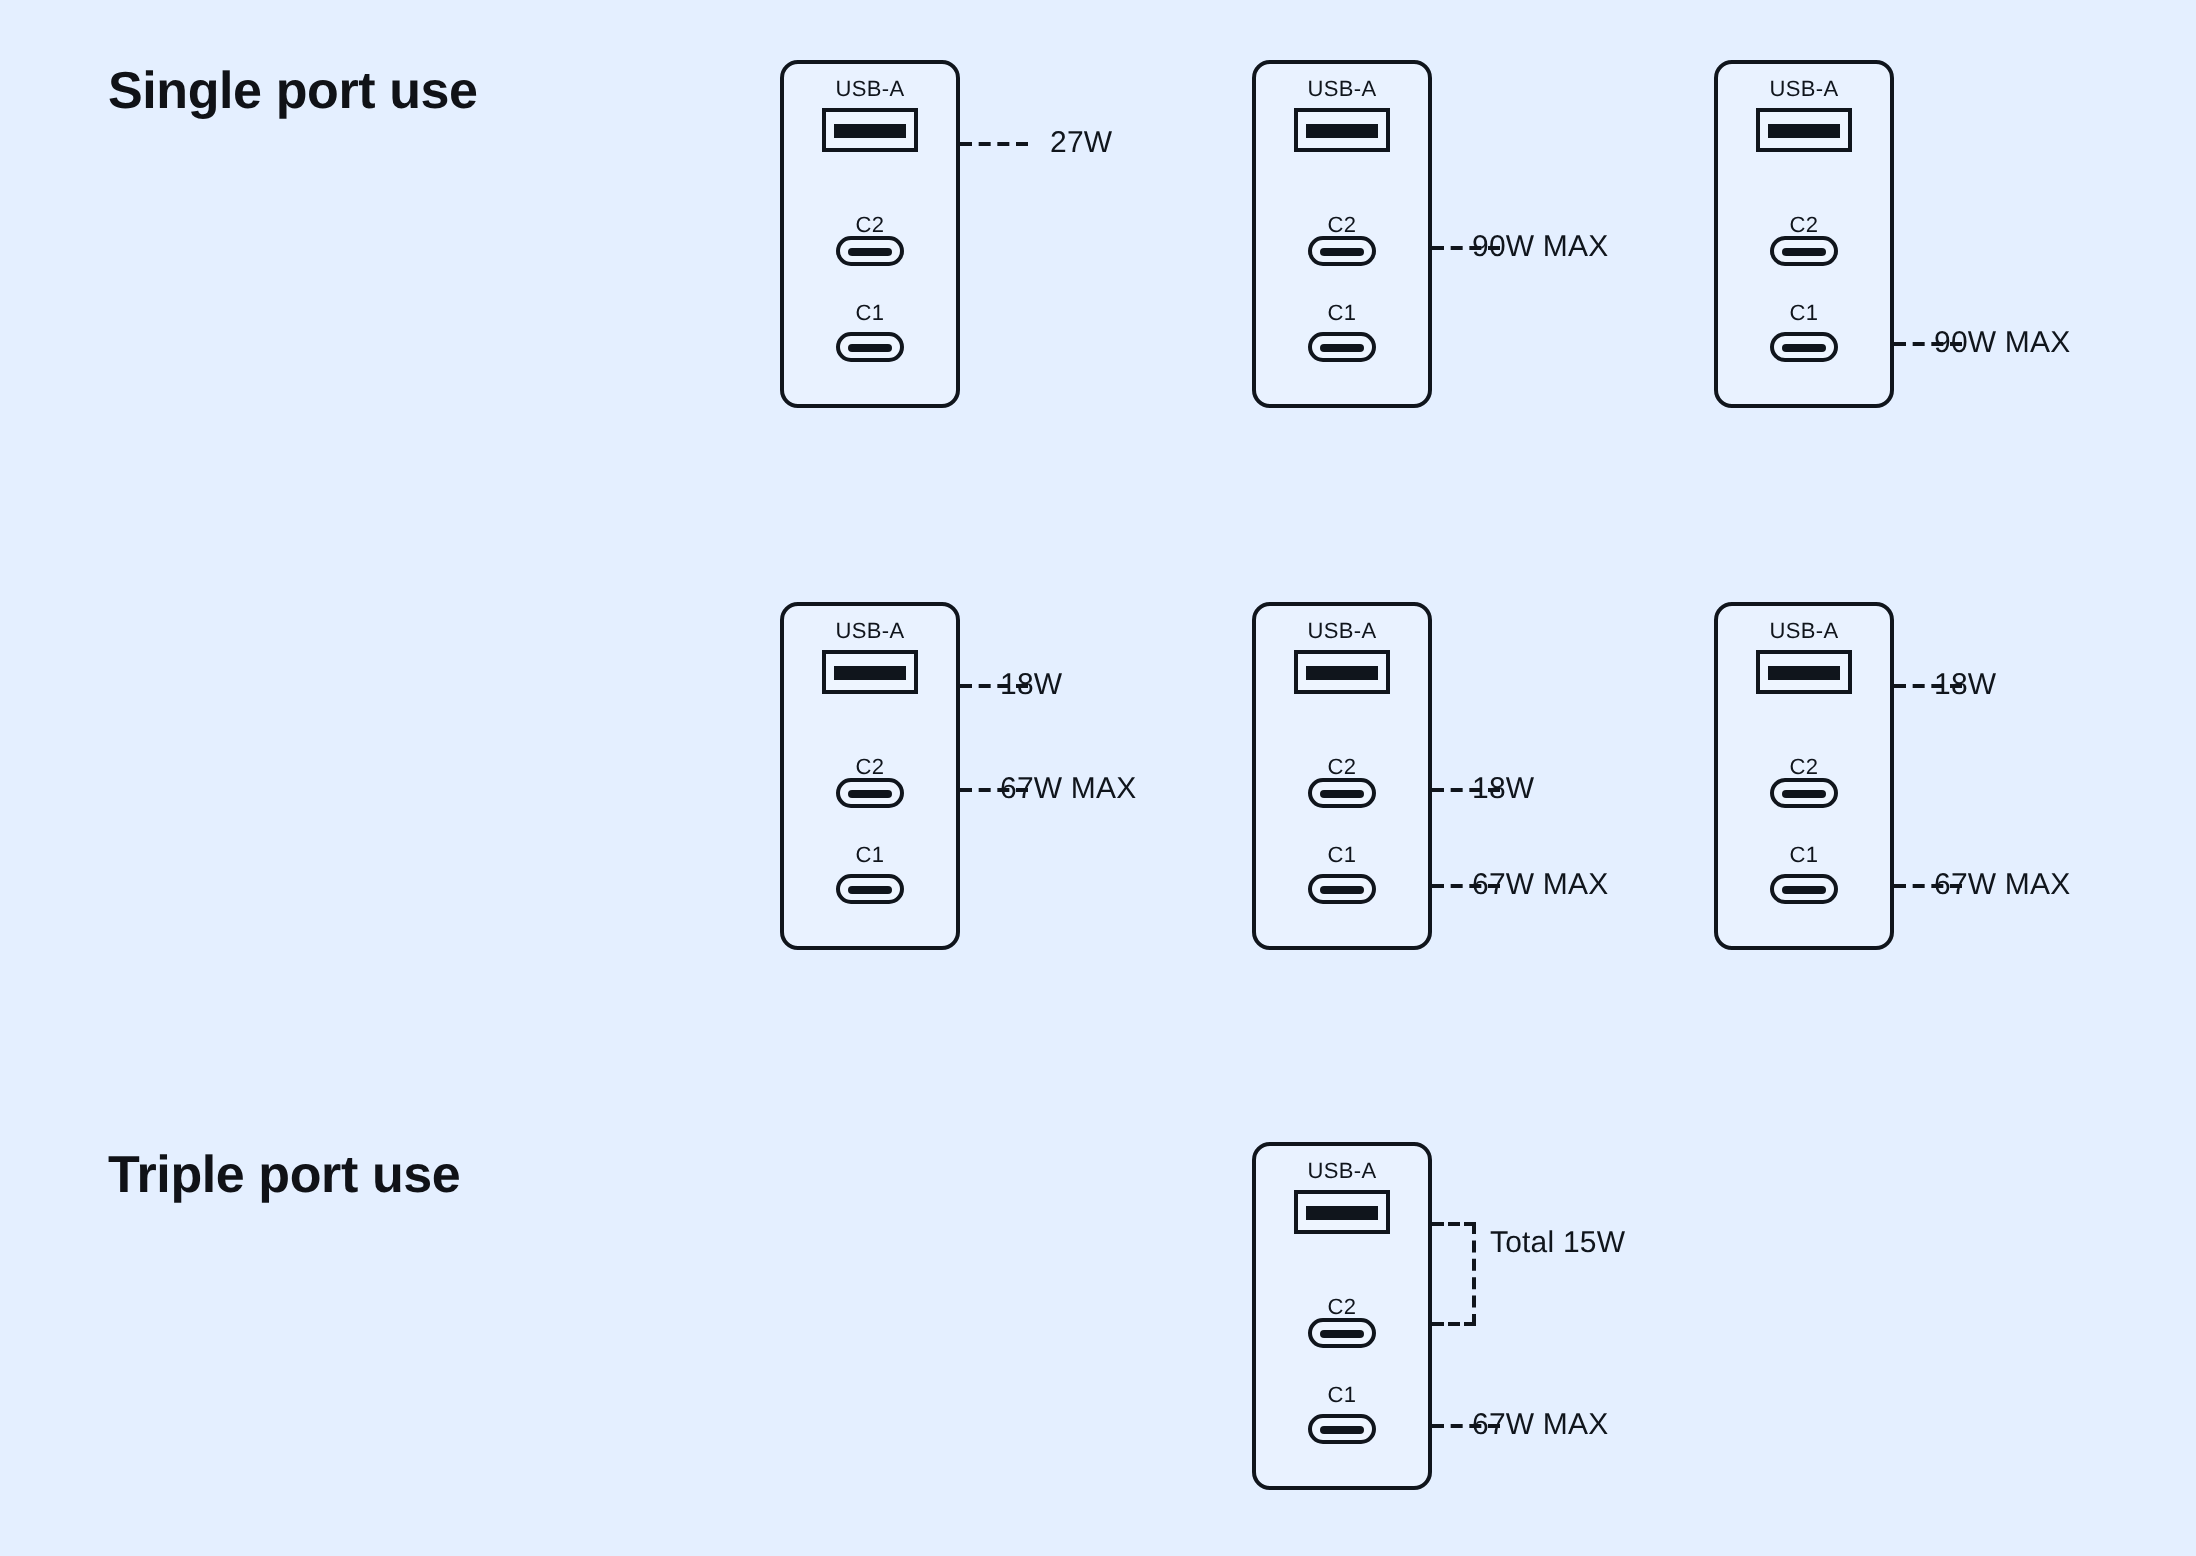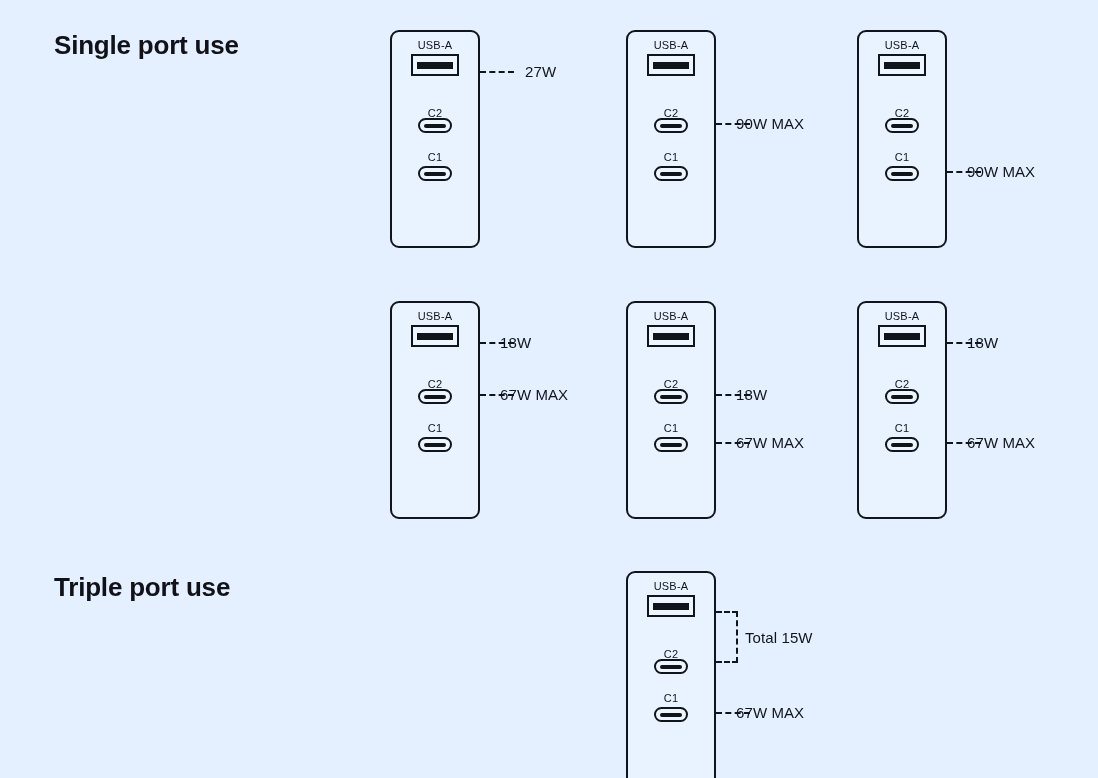--- a/index.html
+++ b/index.html
@@ -34,21 +34,21 @@
     white-space: nowrap;
   }
   .heading-single { top: 30px; }
   .heading-dual   { top: 302px; }
   .heading-triple { top: 572px; }
 
   
   .device {
     position: absolute;
     width: 90px;
-    height: 218px;
+    height: 174px;
     border: 2px solid #10151c;
     border-radius: 9px;
     background: #e9f2ff;
   }
 
   .port-label {
     position: absolute;
     left: 0;
     width: 100%;
     text-align: center;
@@ -261,18 +261,18 @@
     <div class="usb-c-port slot-c2-port">
       <span class="bar"></span>
     </div>
     <div class="port-label slot-c1-label">C1</div>
     <div class="usb-c-port slot-c1-port">
       <span class="bar"></span>
     </div>
   </div>
 
   <div class="bracket" style="left:716px; top:611px; width:22px; height:52px;"></div>
-  <div class="annotation" style="left:745px; top:630px;text-align:center;">Total 15W</div>
+  <div class="annotation" style="left:745px; top:614px;text-align:center;">Total 15W</div>
 
   <div class="leader" style="left:716px; top:712px;"></div>
   <div class="annotation" style="left:736px; top:705px;">67W MAX</div>
 
 </div>
 
 </body></html>

